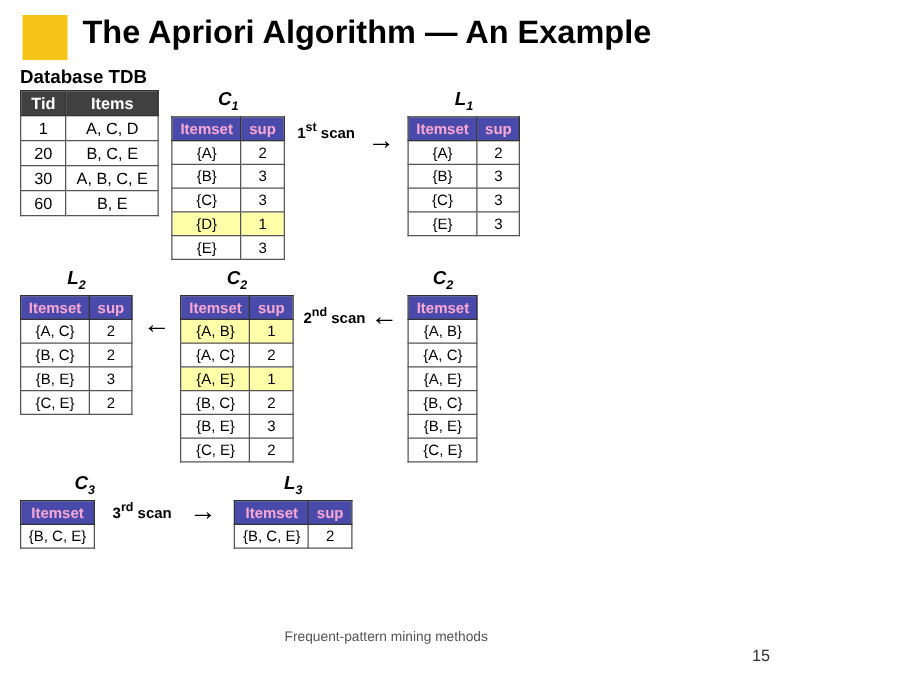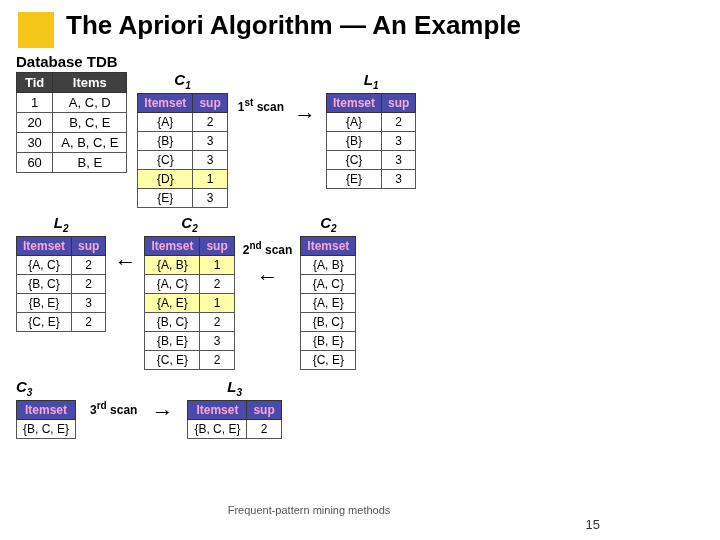--- a/index.html
+++ b/index.html
@@ -68,21 +68,21 @@
       bottom: 24px;
       left: 50%;
       transform: translateX(-50%);
       font-size: 11px;
       color: #555;
       white-space: nowrap;
     }
     .page-num {
       position: absolute;
       bottom: 8px;
-      right: 18px;
+      right: 2px;
       font-size: 13px;
       color: #333;
     }
     .yellow-square {
       width: 36px;
       height: 36px;
       background: #f5c518;
       position: absolute;
       top: 12px;
       left: 18px;
@@ -271,21 +271,21 @@
                 <td>3</td>
               </tr>
               <tr>
                 <td>{C, E}</td>
                 <td>2</td>
               </tr>
             </tbody>
         </table>
       </div>
 
-      <div style="display:flex; flex-direction:column; align-items:center; margin-top:26px; gap:4px;">
+      <div style="display:flex; flex-direction:row; align-items:center; margin-top:26px; gap:4px;">
         <div class="scan-text">2<sup>nd</sup> scan</div>
         <div style="font-size:22px; color:#000;">←</div>
       </div>
 
       <div style="display:flex; flex-direction:column; align-items:center;">
         <div style="font-size:15px; font-weight:bold; font-style:italic; margin-bottom:2px;">C<sub>2</sub></div>
         <table class="iset-table">
           <thead>
               <tr>
             <th>Itemset</th>
@@ -311,21 +311,21 @@
                 <td>{C, E}</td>
               </tr>
             </tbody>
         </table>
       </div>
 
     </div>
 
     <div style="display:flex; align-items:center; gap:14px; margin-top:4px;">
 
-      <div style="display:flex; flex-direction:column; align-items:flex-start;">
+      <div style="display:flex; flex-direction:column; align-items:flex-end;">
         <div style="font-size:15px; font-weight:bold; font-style:italic; margin-bottom:2px;">C<sub>3</sub></div>
         <table class="iset-table">
           <thead>
               <tr>
             <th>Itemset</th>
           </tr>
             </thead>
           <tbody id="c3-body">
               <tr>
                 <td>{B, C, E}</td>

